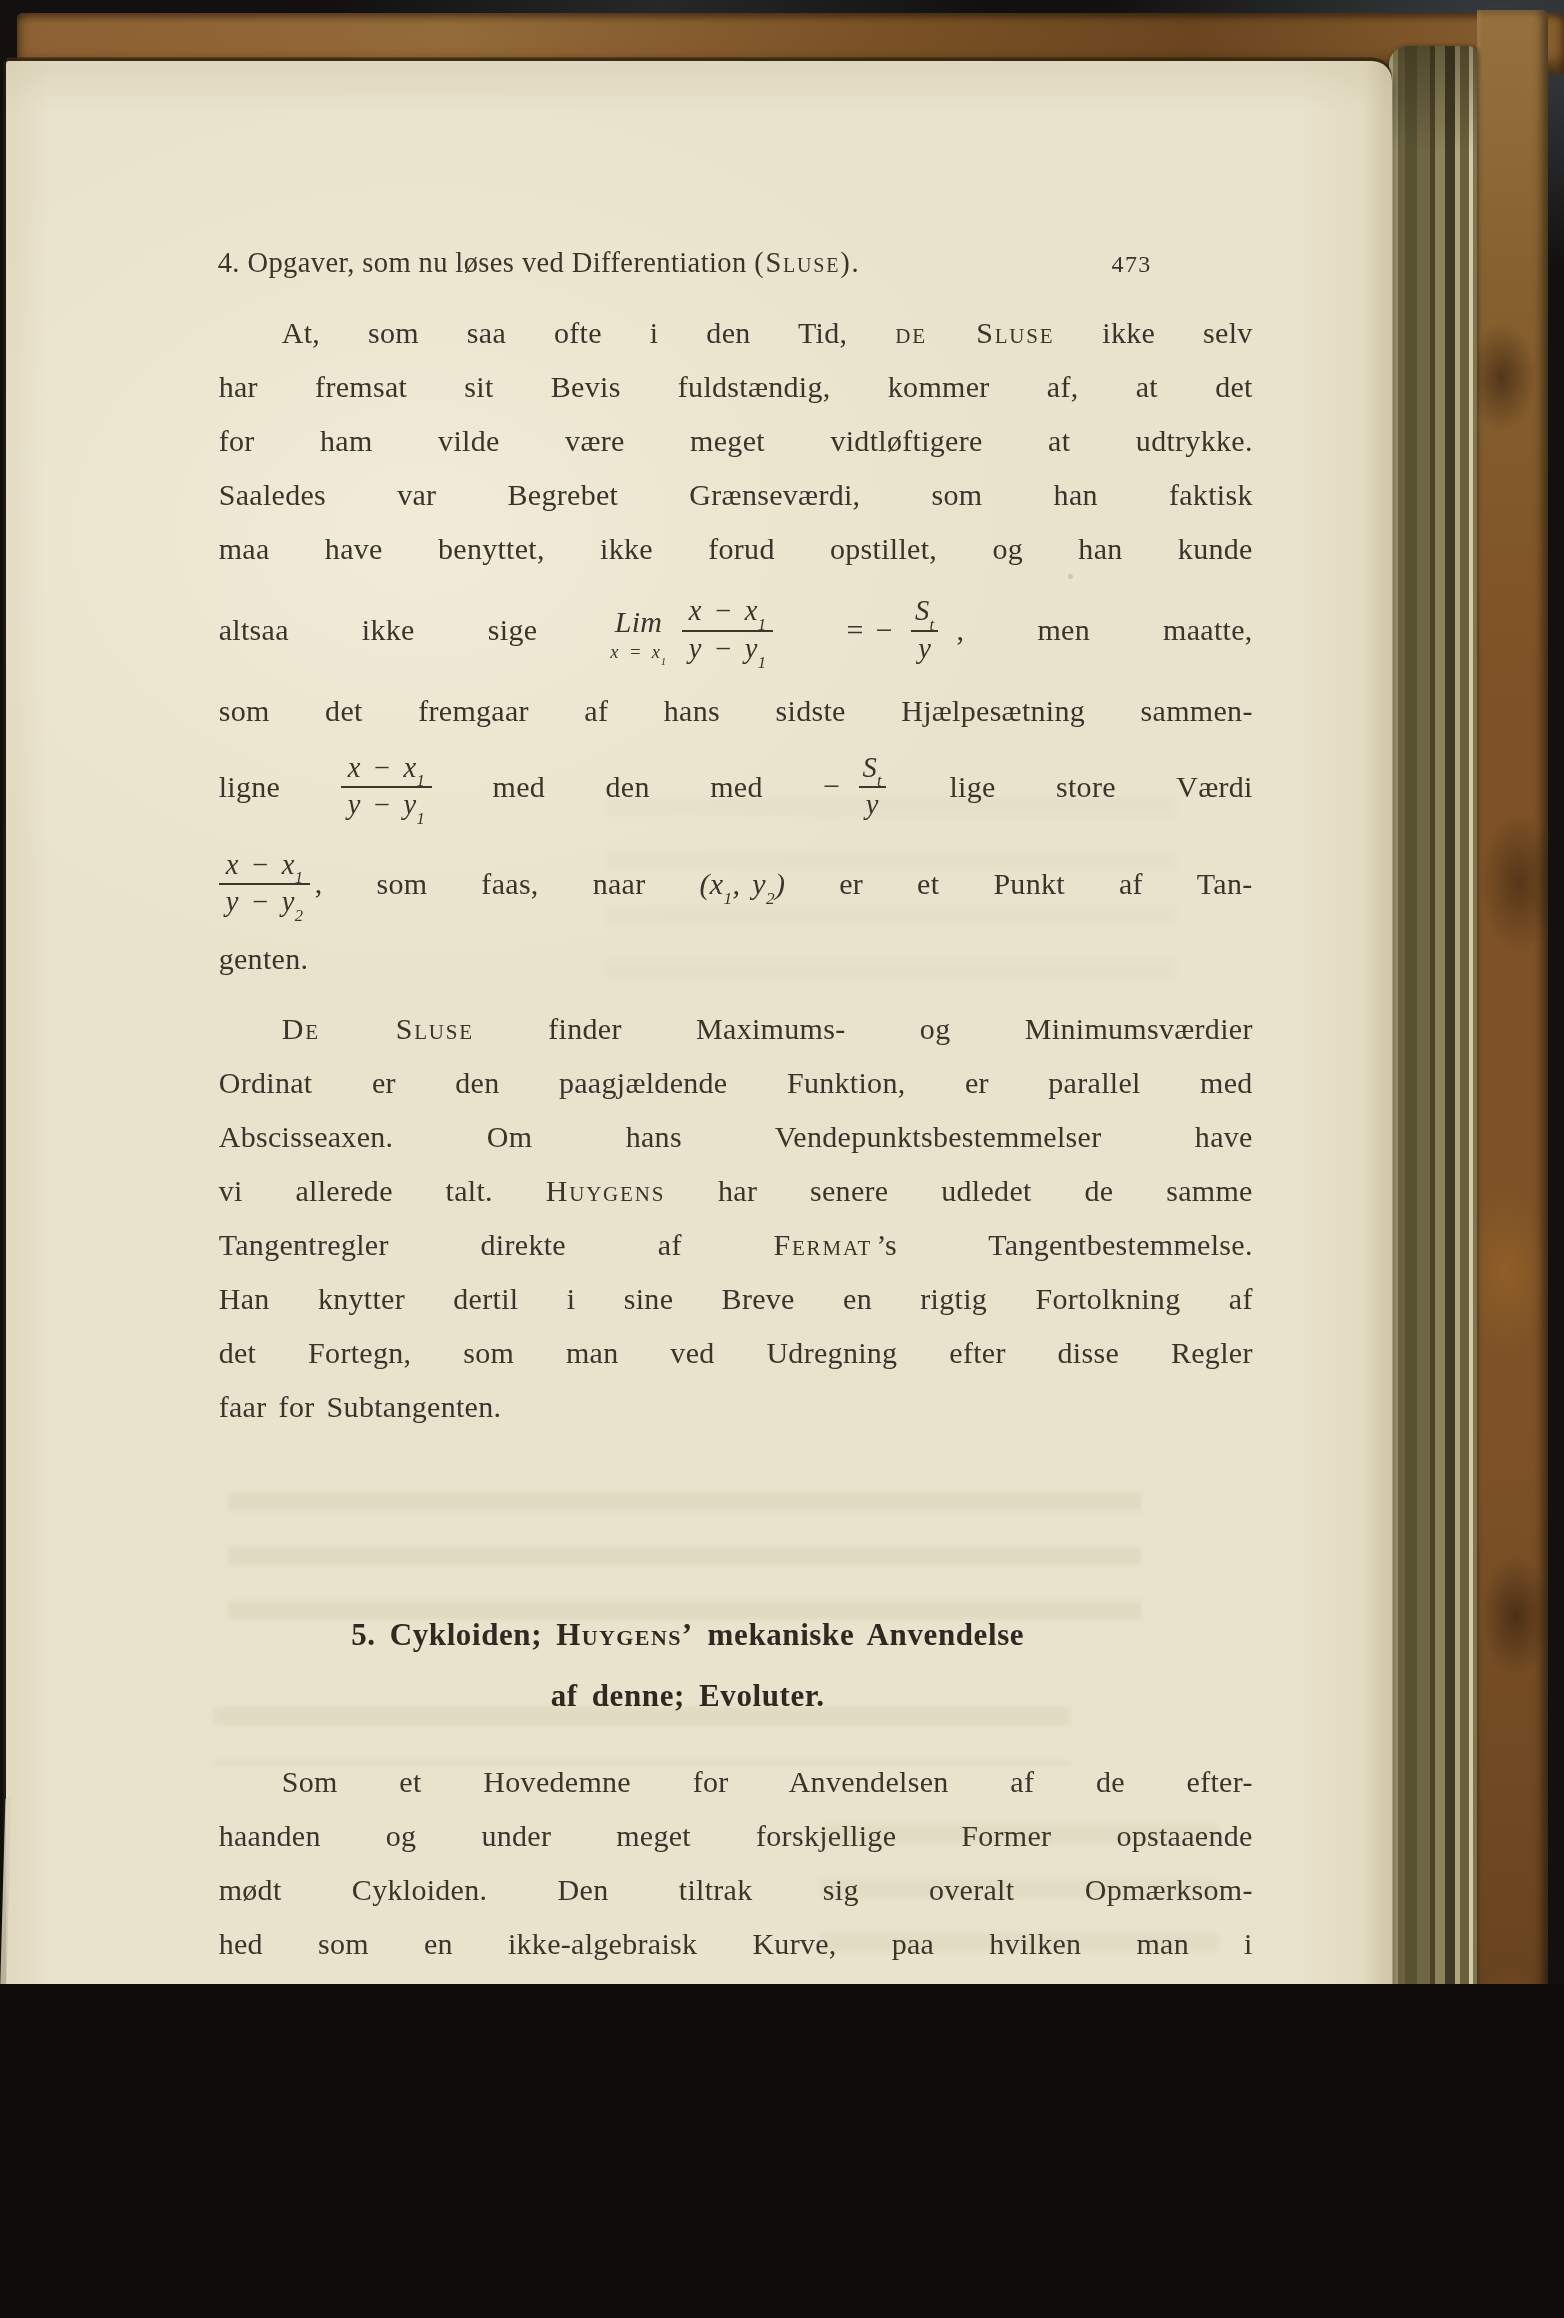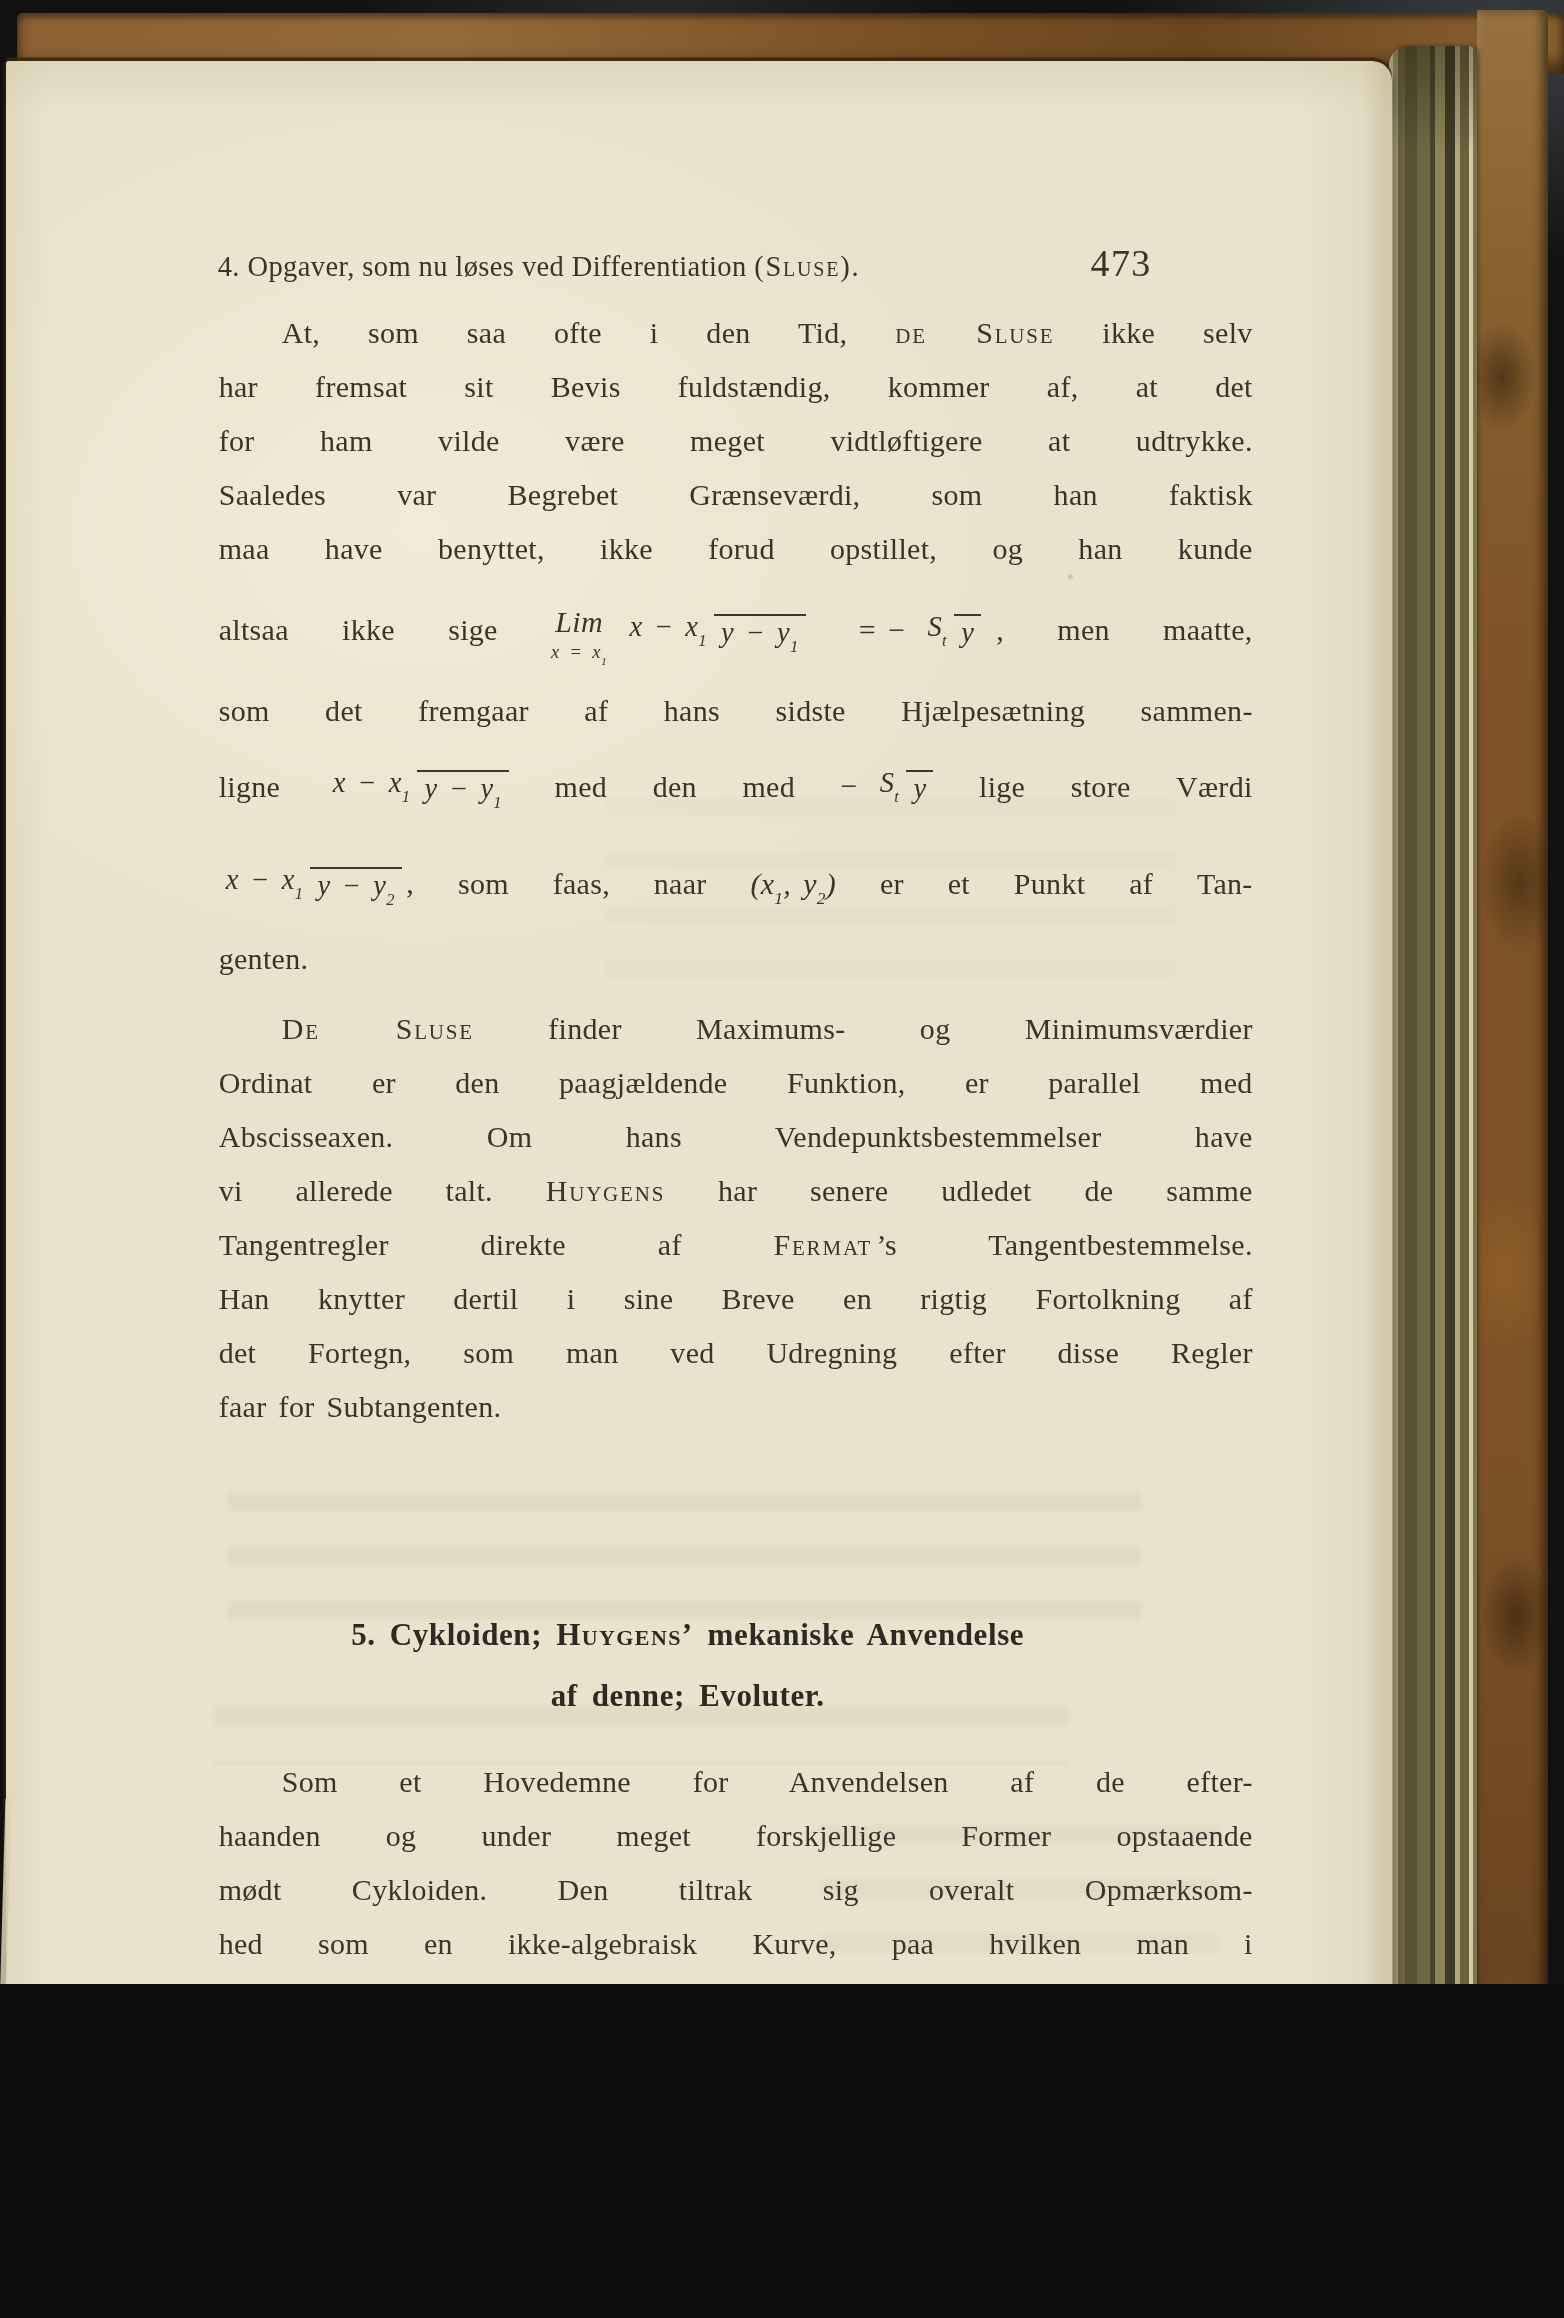--- a/index.html
+++ b/index.html
@@ -78,33 +78,33 @@
     position:absolute;filter:blur(2.1px);
     background:repeating-linear-gradient(180deg, rgba(142,148,112,.20) 0 18.5px, rgba(0,0,0,0) 18.5px 54px);
   }
   
   .textcol{position:absolute;left:165px;width:1034px;}
   .header-row{
     top:175px;display:flex;justify-content:space-between;align-items:baseline;
     padding:0 53px 0 47px;width:934px;height:54px;line-height:54px;font-size:28.5px;
     letter-spacing:0.4px;color:#3b342a;
   }
-  .pagenum{font-size:38px;letter-spacing:1.4px;}
+  .pagenum{font-size:24px;letter-spacing:1.4px;}
   .para{position:absolute;left:165px;width:1034px;font-size:30px;color:#3b342a;
     letter-spacing:0.3px;word-spacing:4.3px;margin-left:48px;}
   #p1{top:245px;} #p2{top:941px;} #p3{top:1694px;}
   .ln{height:54px;line-height:54px;text-align:justify;text-align-last:justify;text-justify:inter-word;}
   .ln.ind{padding-left:63px;}
   .ln.end{text-align-last:left;}
   .ln.fx{display:flex;justify-content:space-between;align-items:center;height:97px;line-height:normal;}
   .ln.fx.tall{height:108px;}
   .sc{font-variant:small-caps;letter-spacing:1.8px;}
   .math{font-style:italic;}
   sub{font-size:.58em;line-height:0;position:relative;top:.2em;}
-  .frac{display:inline-flex;flex-direction:row;font-style:italic;
+  .frac{display:inline-flex;flex-direction:column;align-items:center;font-style:italic;
     vertical-align:middle;font-size:28.5px;line-height:1.06;}
   .frac .num{padding:0 7.1px 1.4px;}
   .frac .den{border-top:2.1px solid #3d362b;margin-top:2.1px;padding:2.1px 7.1px 0;}
   .lim{display:inline-flex;flex-direction:column;align-items:center;font-style:italic;
     line-height:1;transform:translateY(4.3px);}
   .lim .ltop{font-size:30px;}
   .lim .lbot{font-size:18.5px;margin-top:6.4px;letter-spacing:0.7px;}
   .grp{display:inline-flex;align-items:center;gap:15px;}
   .grp.tight{gap:4.3px;}
   #sec{position:absolute;left:165px;top:1543px;width:1034px;color:#2f2a21;}

